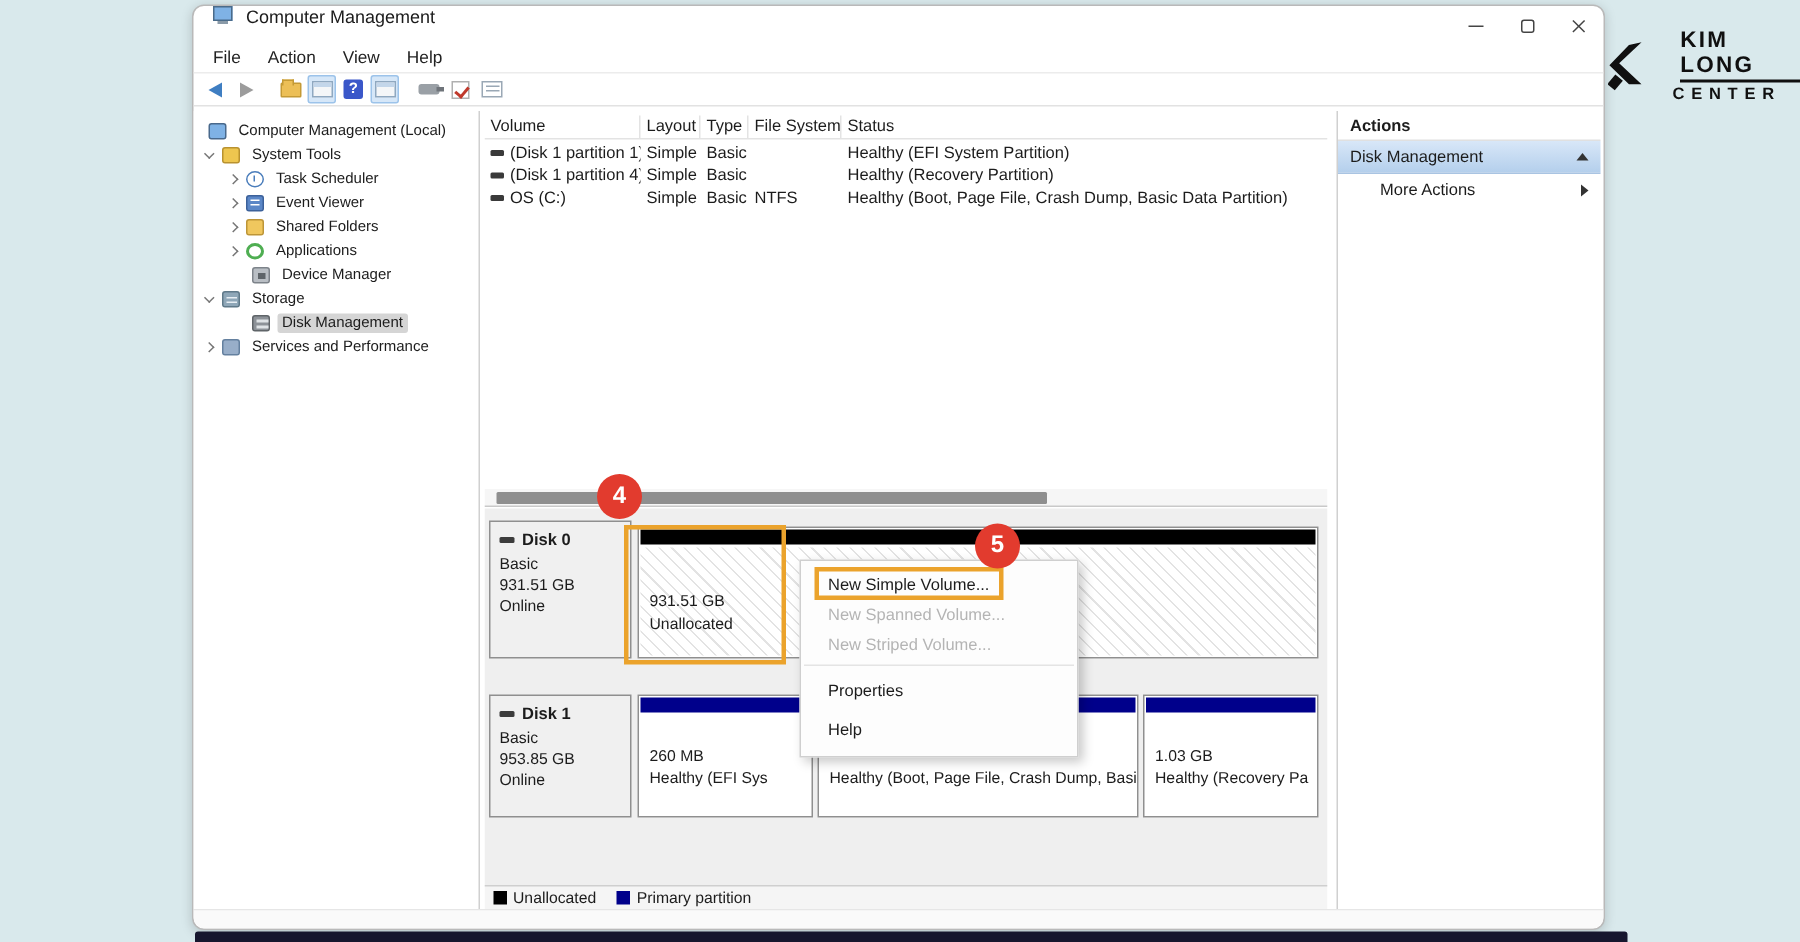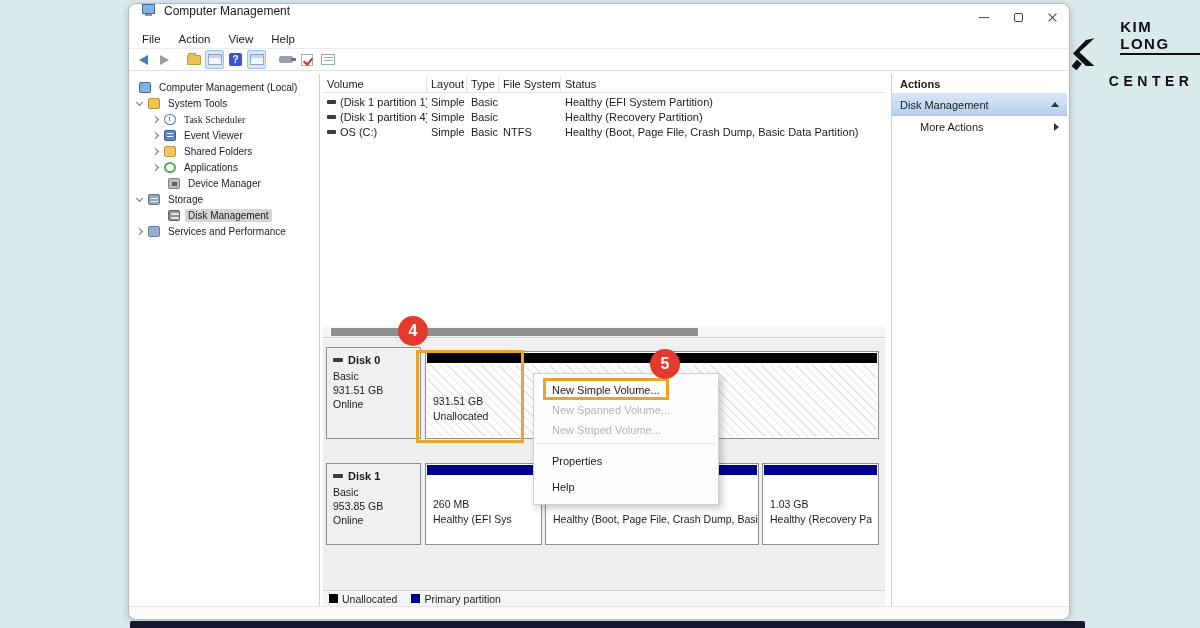--- a/index.html
+++ b/index.html
@@ -135,21 +135,21 @@
   .badge4 { left:398px; top:316px; }
   .badge5 { left:650px; top:349px; }
   .hl-rect { position:absolute; border:3px solid #eba32c; z-index:40; }
   .rectA { left:416px; top:350px; width:108px; height:93px; }
   .rectB { left:543px; top:378px; width:126px; height:22px; }
 
   
   .wm { position:absolute; left:1072px; top:18px; display:flex; align-items:center; gap:6px; color:#101010; }
   .wm-text { display:flex; flex-direction:column; align-items:center; }
   .wm-line1 { font-size:15px; font-weight:bold; letter-spacing:1.5px; border-bottom:2.5px solid #101010; padding-bottom:1px;margin-left:18px; }
-  .wm-line2 { font-size:14px; font-weight:bold; letter-spacing:4.5px; margin-top:18px; }
+  .wm-line2 { font-size:11px; font-weight:bold; letter-spacing:4.5px; margin-top:2px; }
   .bottom-strip { position:absolute; left:130px; top:621px; width:955px; height:7px; background:#16162e; border-radius:2px 2px 0 0; }
 </style>
 </head>
 <body>
 
 <div class="stage">
 
   <div class="win">
 
     <div class="titlebar">
@@ -213,21 +213,21 @@
     <div class="tree-pane">
       <div class="trow" style="padding-left:4px;">
         <span class="ticon ic-computer"></span>
         <span class="tlabel">Computer Management (Local)</span>
       </div>
       <div class="trow" style="padding-left:8px;">
         <span class="chev open"></span>
         <span class="ticon ic-systools"></span>
         <span class="tlabel">System Tools</span>
       </div>
-      <div class="trow" style="padding-left:24px;font-family:Liberation Serif, serif;">
+      <div class="trow" style="padding-left:24px;">
         <span class="chev closed"></span>
         <span class="ticon ic-sched"></span>
         <span class="tlabel">Task Scheduler</span>
       </div>
       <div class="trow" style="padding-left:24px;">
         <span class="chev closed"></span>
         <span class="ticon ic-event"></span>
         <span class="tlabel">Event Viewer</span>
       </div>
       <div class="trow" style="padding-left:24px;">

